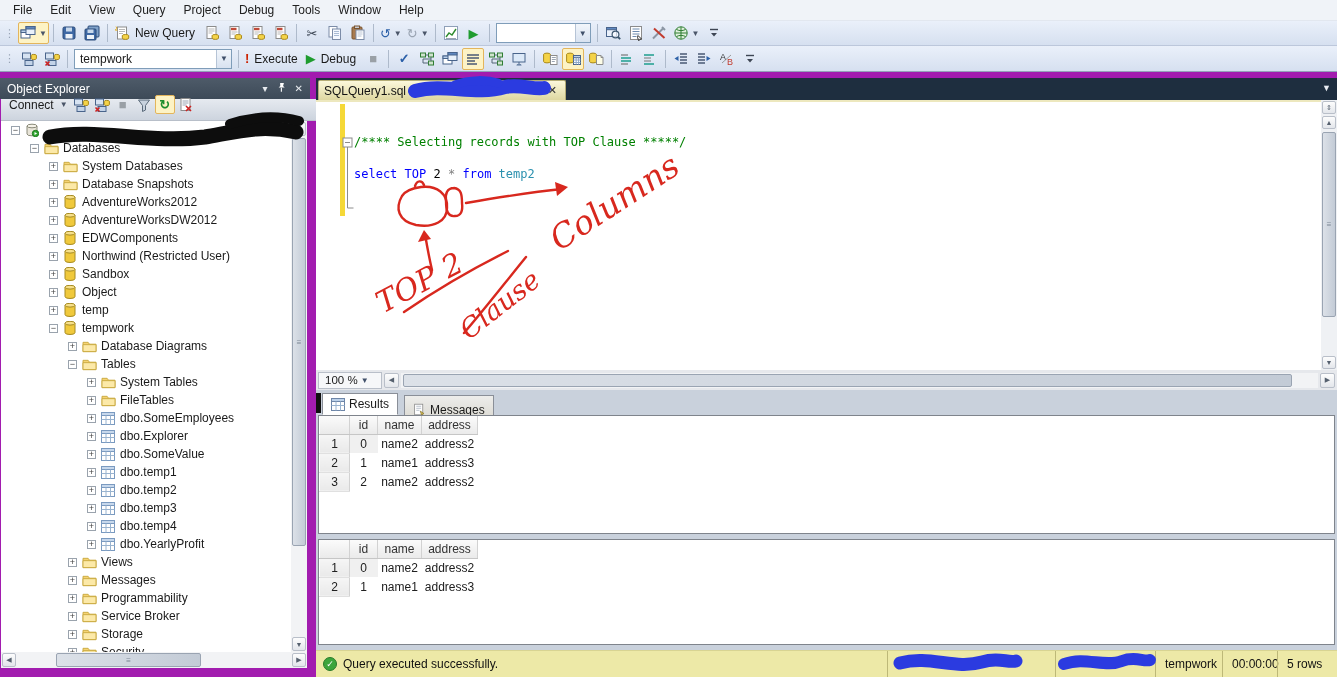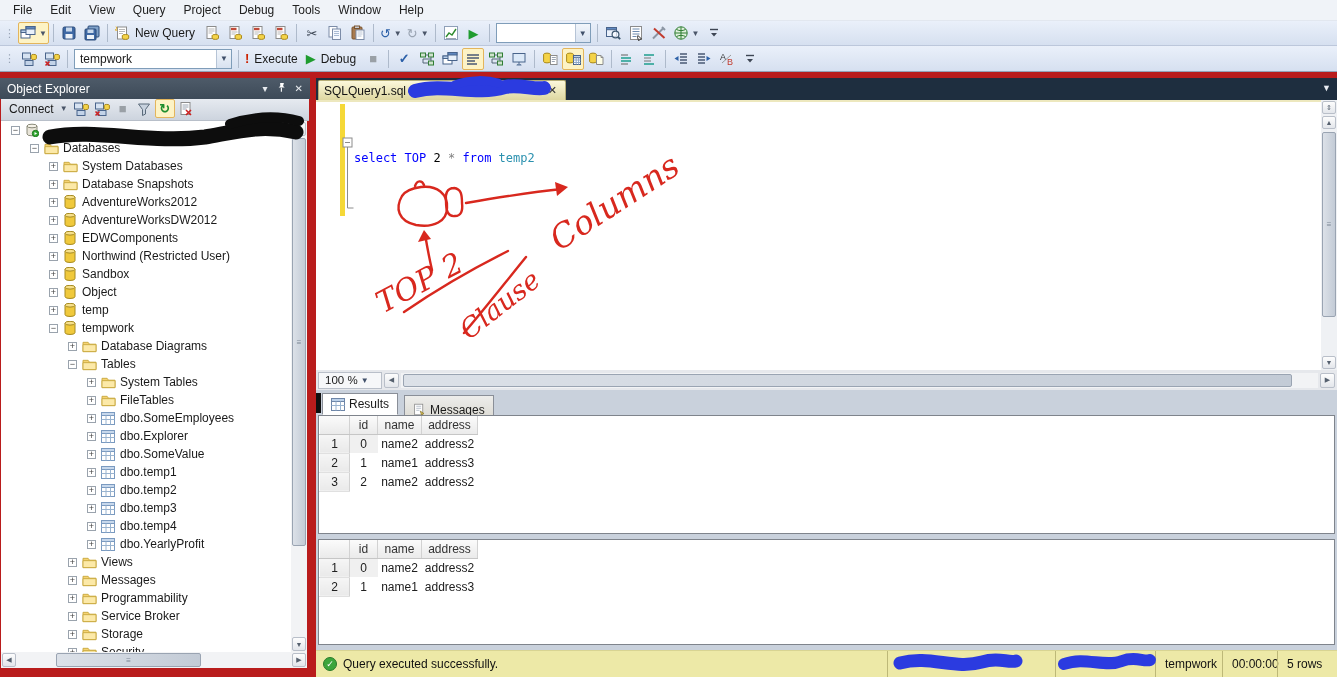--- a/index.html
+++ b/index.html
@@ -1,18 +1,18 @@
 <!DOCTYPE html>
 <html><head>
 <meta charset="utf-8">
 <style>
   * { margin:0; padding:0; box-sizing:border-box; }
   body { font-family:"Liberation Sans", sans-serif; background:#444; }
   .screen { position:relative; width:1337px; height:677px; overflow:hidden;
-            background:#b91c1c; font-size:12px; color:#1a1a1a; }
+            background:#a21caf; font-size:12px; color:#1a1a1a; }
   .abs { position:absolute; }
 
   
   .menubar { left:0; top:0; width:1337px; height:21px; background:#F0F3F8;
              display:flex; align-items:center; padding-left:4px; border-bottom:1px solid #E2E7EF;}
   .menu-item { padding:2px 9px; font-size:12px; color:#222; cursor:default; }
 
   
   .tb { left:0; width:1337px; display:flex; align-items:center; gap:1px;
         background:linear-gradient(#EAF0FA,#D6E0F0); border-bottom:1px solid #BCC7DB; padding:0 2px;}
@@ -31,23 +31,23 @@
   .combo-text { flex:1; padding:0 5px; font-size:12px; white-space:nowrap; overflow:hidden;}
   .combo-arrow { width:15px; height:100%; background:linear-gradient(#F2F6FB,#D8E2F0);
                  border-left:1px solid #B6C4D6; display:flex; align-items:center;
                  justify-content:center; font-size:8px; color:#40506A; }
 
   
   .oe-title { left:0; top:78px; width:310px; height:21px; background:linear-gradient(#4E5B69,#3D4A58);
               color:#fff; display:flex; align-items:center; padding:0 7px; font-size:12px; }
   .oe-title .sp { flex:1; }
   .oe-title .hicon { margin-left:8px; font-size:10px; color:#E8EBEF; }
-  .oe-connect { left:1px; top:99px; width:308px; height:22px;
-                background:linear-gradient(#E6EAF0,#CDD4DE); display:flex; align-items:flex-start;
-                padding:0 3px; gap:1px; border-bottom:1px solid #B8BFC9; }
+  .oe-connect { left:1px; top:99px; width:339px; height:22px;
+                background:linear-gradient(#E6EAF0,#CDD4DE); display:flex; align-items:flex-end;
+                padding:6px 3px; gap:1px; border-bottom:1px solid #B8BFC9; }
   .oe-connect .tbtn { height:19px; min-width:20px; }
   .oe-tree { left:1px; top:121px; width:290px; height:531px; background:#fff; overflow:hidden; }
   .tree-row { display:flex; align-items:center; height:18px; white-space:nowrap; }
   .exp { display:inline-flex; width:9px; height:9px; border:1px solid #9AA3AD; background:#fff;
          color:#444; font-size:9px; line-height:7px; align-items:center; justify-content:center;
          margin-right:4px; flex:none; }
   .tree-ic { display:inline-flex; width:16px; justify-content:center; margin-right:4px; flex:none;}
   .tree-label { font-size:12px; color:#1a1a1a; }
   
   .sb { background:#F2F3F5; }
@@ -811,20 +811,21 @@
     </div>
     <span class="strip-arrow">▼</span>
   </div>
 
   <div class="abs editor">
     <div class="editor-topline"></div>
     <div class="change-bar"></div>
     <div class="code" id="code">
         <div class="code-line"></div>
         <div class="code-line"></div>
+        <div class="code-line"><span class="seg-comment">/**** Selecting records with TOP Clause *****/</span></div>
         <div class="code-line"></div>
         <div class="code-line"><span class="seg-keyword">select</span><span class="seg-plain"> </span><span class="seg-keyword">TOP</span><span class="seg-plain"> </span><span class="seg-plain">2</span><span class="seg-plain"> </span><span class="seg-operator">*</span><span class="seg-plain"> </span><span class="seg-keyword">from</span><span class="seg-plain"> </span><span class="seg-table">temp2</span></div>
       </div>
 
     <svg class="anno" width="1006" height="270" viewBox="0 0 1006 270">
       <g stroke="#8C8C8C" fill="none">
         <rect x="27" y="38" width="9" height="9" fill="#fff"></rect>
         <path d="M29 42.5h5"></path>
         <path d="M31.5 47v61h6"></path>
       </g>

